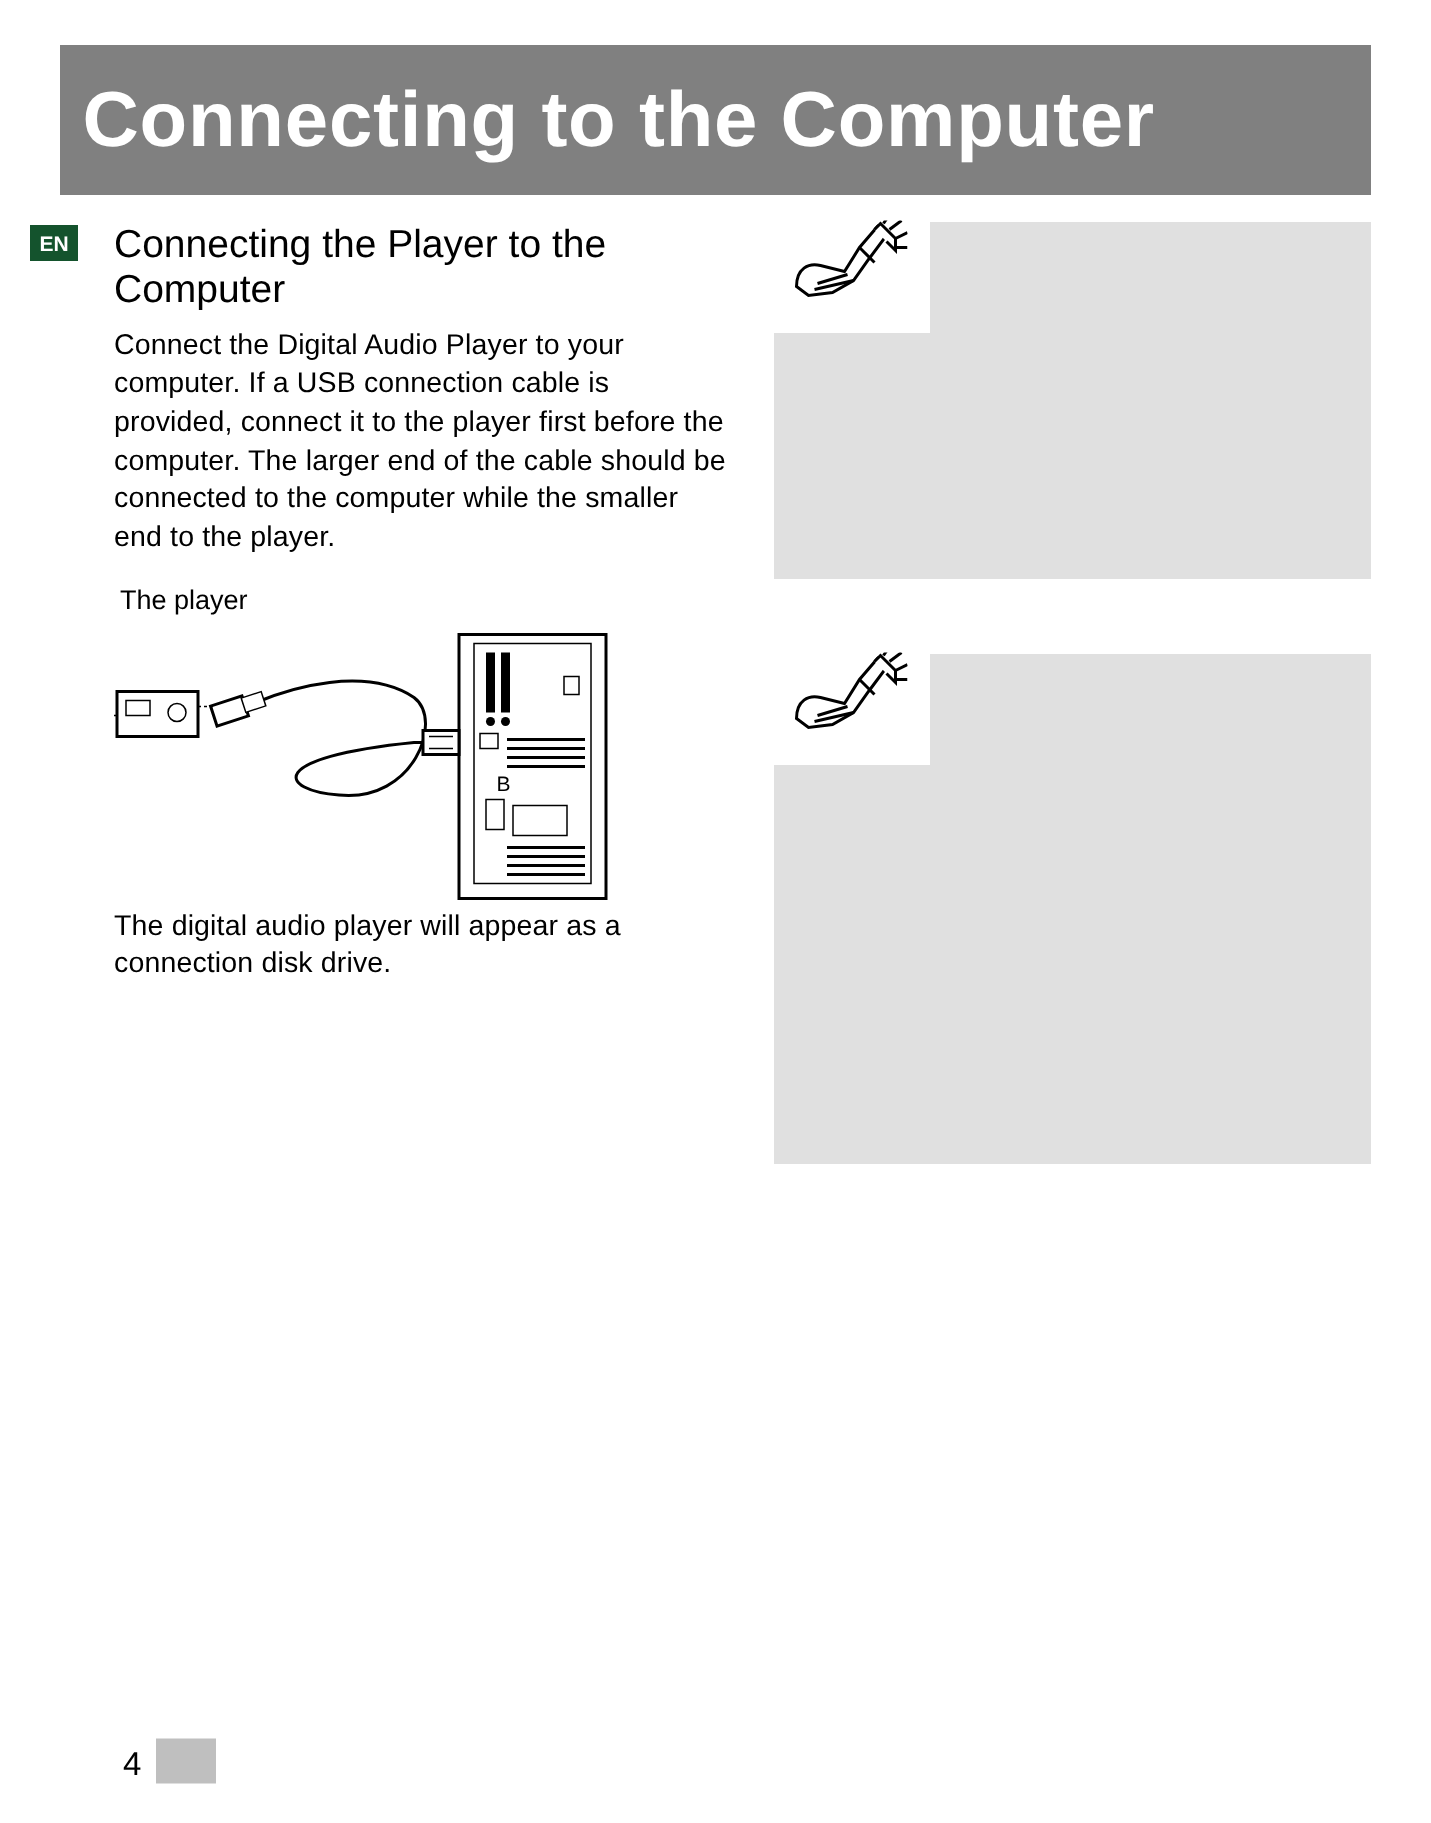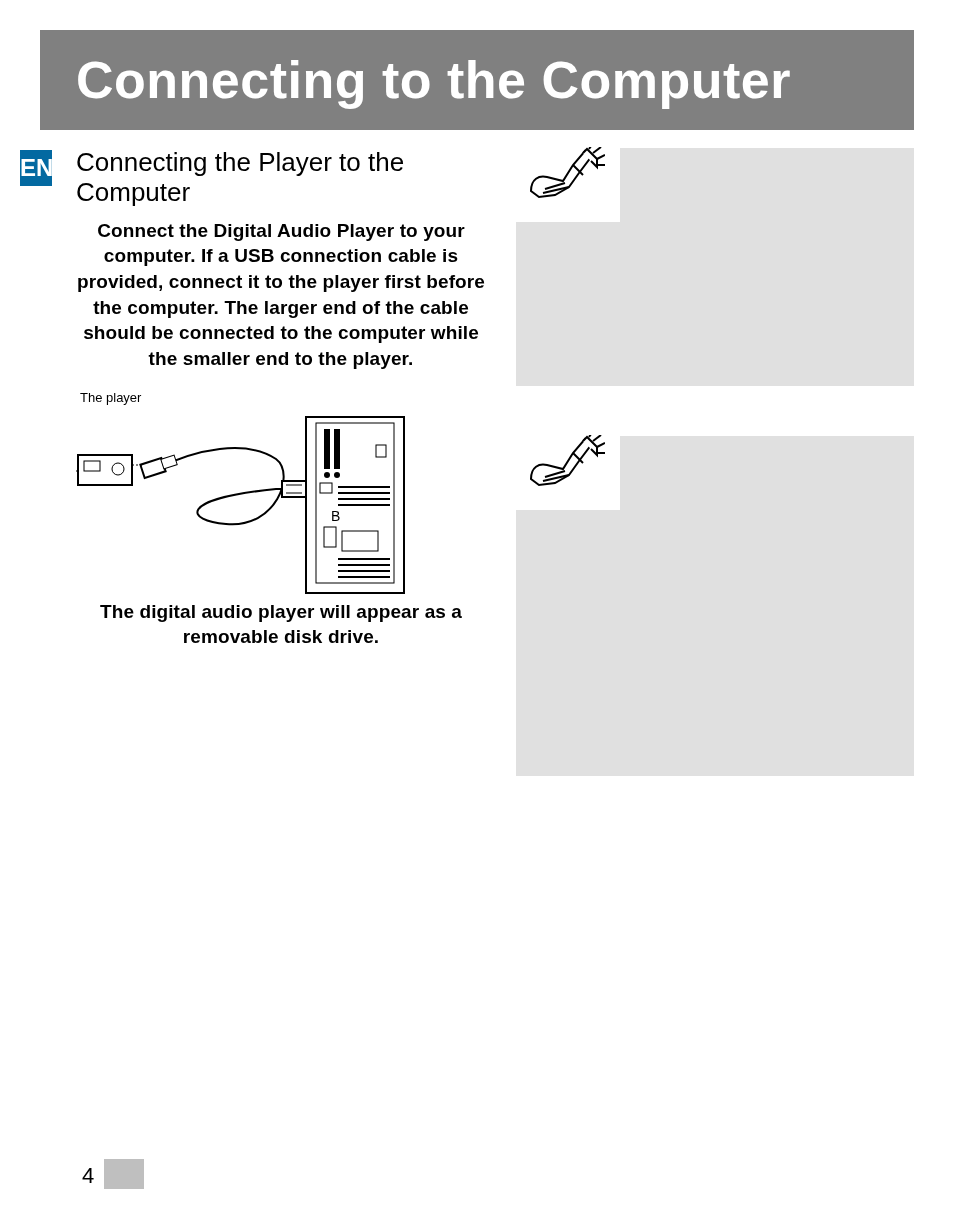--- a/index.html
+++ b/index.html
@@ -14,38 +14,38 @@
     height: 1215px;
     position: relative;
     box-sizing: border-box;
     padding: 30px 40px 30px 20px;
   }
   .title-banner {
     background: #808080;
     color: #fff;
     font-weight: 800;
     font-size: 52px;
-    padding: 20px 36px;
+    padding: 20px 15px;
     margin-left: 20px;
     margin-right: 0;
     letter-spacing: 0.5px;
   }
   .body-area {
     display: flex;
     margin-top: 18px;
   }
   .lang-col {
     width: 56px;
     flex: 0 0 56px;
   }
   .lang-badge {
-    background: #0369a1;
+    background: #14532d;
     color: #fff;
     font-weight: 800;
-    font-size: 24px;
+    font-size: 14px;
     text-align: center;
     padding: 4px 0;
     margin: 2px 24px 0 0;
   }
   .content {
     flex: 1 1 auto;
     display: flex;
   }
   .left-col {
     width: 410px;
@@ -59,26 +59,25 @@
   .section-heading {
     font-weight: 400;
     font-size: 26px;
     line-height: 1.15;
     margin: 0 0 10px 0;
   }
   .body-text {
     font-size: 19px;
     line-height: 1.35;
     margin: 0 0 18px 0;
-    font-weight: 700;
+    font-weight: 400;
     letter-spacing: 0.1px;
-    text-align: center;
   }
   .figure-caption {
-    font-size: 13px;
+    font-size: 18px;
     margin: 14px 0 4px 4px;
   }
   .figure {
     width: 340px;
     height: 190px;
     position: relative;
   }
   .note-box {
     background: #e0e0e0;
     position: relative;
@@ -192,21 +191,21 @@
               <rect x="2" y="46" width="54" height="30" fill="#fff" stroke="#000" stroke-width="2"></rect>
               <rect x="8" y="52" width="16" height="10" fill="#fff" stroke="#000" stroke-width="1"></rect>
               <circle cx="42" cy="60" r="6" fill="#fff" stroke="#000" stroke-width="1"></circle>
               <line x1="2" y1="62" x2="0" y2="62" stroke="#000"></line>
               <line x1="56" y1="56" x2="66" y2="56" stroke="#000" stroke-dasharray="2,2"></line>
             </g>
           </svg>
         </div>
 
 
-        <p class="body-text">The digital audio player will appear as a removable disk drive.</p>
+        <p class="body-text">The digital audio player will appear as a connection disk drive.</p>
       </div>
 
       <div class="right-col">
 
         <div class="note-box" style="min-height:238px">
           <div class="note-icon-wrap">
             <svg width="80" height="64" viewBox="0 0 80 64">
               <g stroke="#000" stroke-width="2" fill="#fff">
                 <path d="M6,44 C6,32 14,28 22,30 L38,34 L48,18 L60,4 L66,10 L54,26 L44,40 L30,48 L14,50 Z"></path>
                 <line x1="48" y1="18" x2="58" y2="28"></line>

